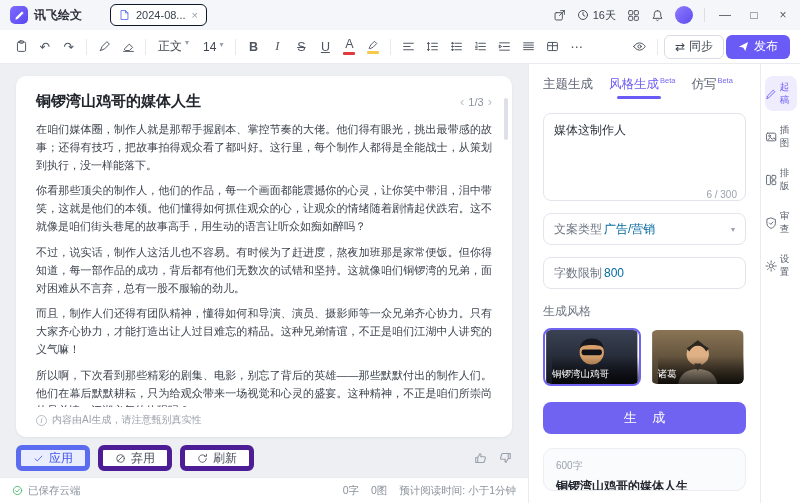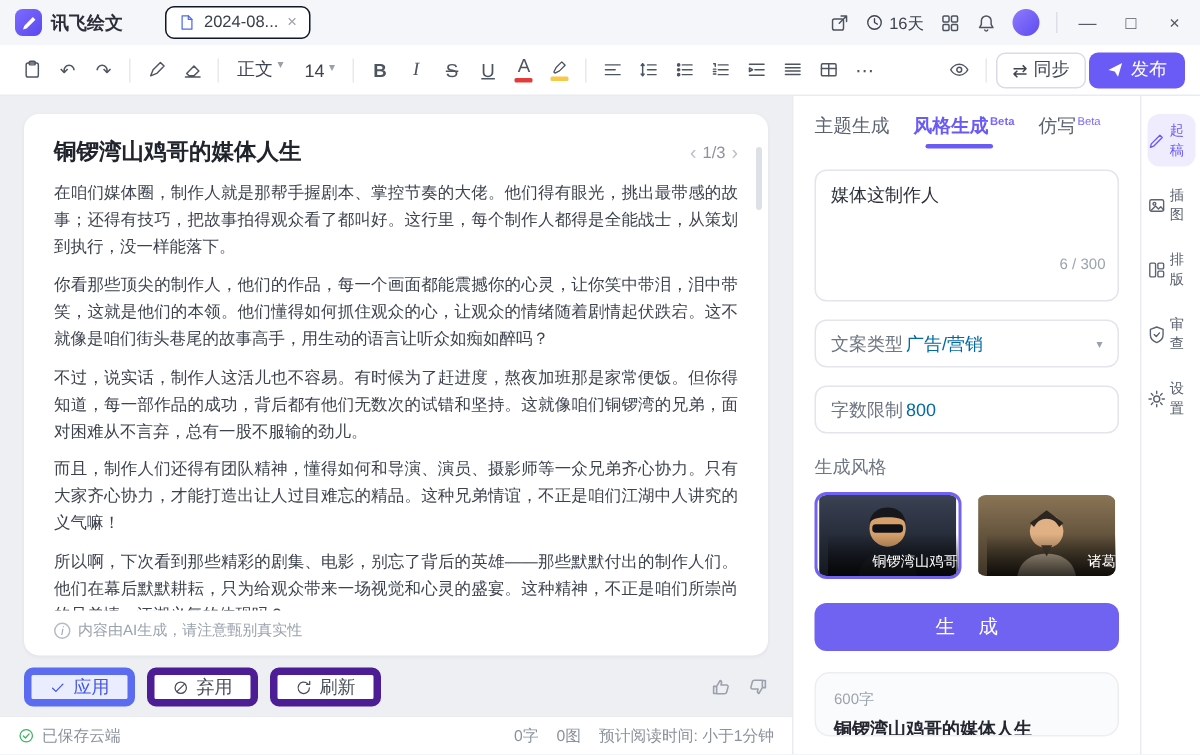--- a/index.html
+++ b/index.html
@@ -54,33 +54,33 @@
 
 .statusbar{height:26px;background:#fff;border-top:1px solid #e9ebf0;display:flex;align-items:center;justify-content:space-between;padding:0 12px;font-size:10.5px;color:#8b929c}
 .sb-left{display:flex;align-items:center;gap:5px}
 .sb-check{color:#39b362}
 .sb-right{display:flex;align-items:center;gap:12px}
 
 .panel{width:232px;background:#fff;border-left:1px solid #e9ebf0;padding:12px 14px;display:flex;flex-direction:column;overflow:hidden}
 .tabs{display:flex;gap:16px;margin-bottom:12px}
 .tab{font-size:12.5px;color:#5b6270;position:relative;padding-bottom:8px;cursor:pointer;white-space:nowrap}
 .tab sup{font-size:7.5px;color:#7a68f5;margin-left:1px}
-.tab.active{color:#6a5bf7;font-weight:bold}
+.tab.active{color:#6a5bf7;font-weight:normal}
 .tab.active::after{content:"";position:absolute;left:8px;right:14px;bottom:2px;height:3px;border-radius:2px;background:#6a5bf7}
 .prompt-box{border:1px solid #e3e5ec;border-radius:8px;height:88px;padding:8px 10px;position:relative;font-size:12px;color:#2c313a;flex:none}
-.counter{position:absolute;right:8px;bottom:18px;font-size:10px;color:#9aa2ad}
+.counter{position:absolute;right:8px;bottom:0;font-size:10px;color:#9aa2ad}
 .field{border:1px solid #e3e5ec;border-radius:8px;height:32px;display:flex;align-items:center;padding:0 10px;margin-top:12px;font-size:12px;flex:none}
 .field .lab{color:#6e7582;margin-right:2px}
 .field .val{color:#0369a1;flex:1}
 .style-lab{font-size:12px;color:#6e7582;margin:14px 0 8px}
 .cards{display:flex;gap:8px;flex:none}
 .scard{width:98px;height:58px;border-radius:8px;overflow:hidden;position:relative;border:2px solid transparent;cursor:pointer}
 .scard.sel{border-color:#7163f2}
 .scard svg{display:block;width:100%;height:100%}
-.scard .nm{position:absolute;left:7px;right:0;bottom:0;padding:12px 0 3px;text-align:right;font-size:9.5px;color:#fff;background:linear-gradient(transparent,rgba(0,0,0,.75))}
+.scard .nm{position:absolute;left:7px;right:0;bottom:0;padding:12px 0 3px;text-align:left;font-size:9.5px;color:#fff;background:linear-gradient(transparent,rgba(0,0,0,.75))}
 .gen-btn{margin-top:16px;height:32px;border:none;border-radius:8px;background:#7163f2;color:#fff;font-size:13px;letter-spacing:6px;text-indent:6px;cursor:pointer;flex:none}
 .result{margin-top:14px;background:#fafbfd;border:1px solid #ededf2;border-radius:10px;padding:10px 12px;flex:1;overflow:hidden}
 .result .wc{font-size:10px;color:#9aa3ad}
 .result h3{font-size:12px;color:#23272f;margin:5px 0 4px}
 
 .rail{width:40px;background:#fff;border-left:1px solid #e9ebf0;display:flex;flex-direction:column;align-items:center;padding-top:12px;gap:8px}
 .rail-item{width:32px;padding:5px 0 4px;border-radius:8px;display:flex;flex-direction:row;align-items:center;gap:3px;color:#5b6270;font-size:9.5px;cursor:pointer}
 .rail-item.active{color:#6a5bf7;background:#efecfe}
 </style>
 </head>

